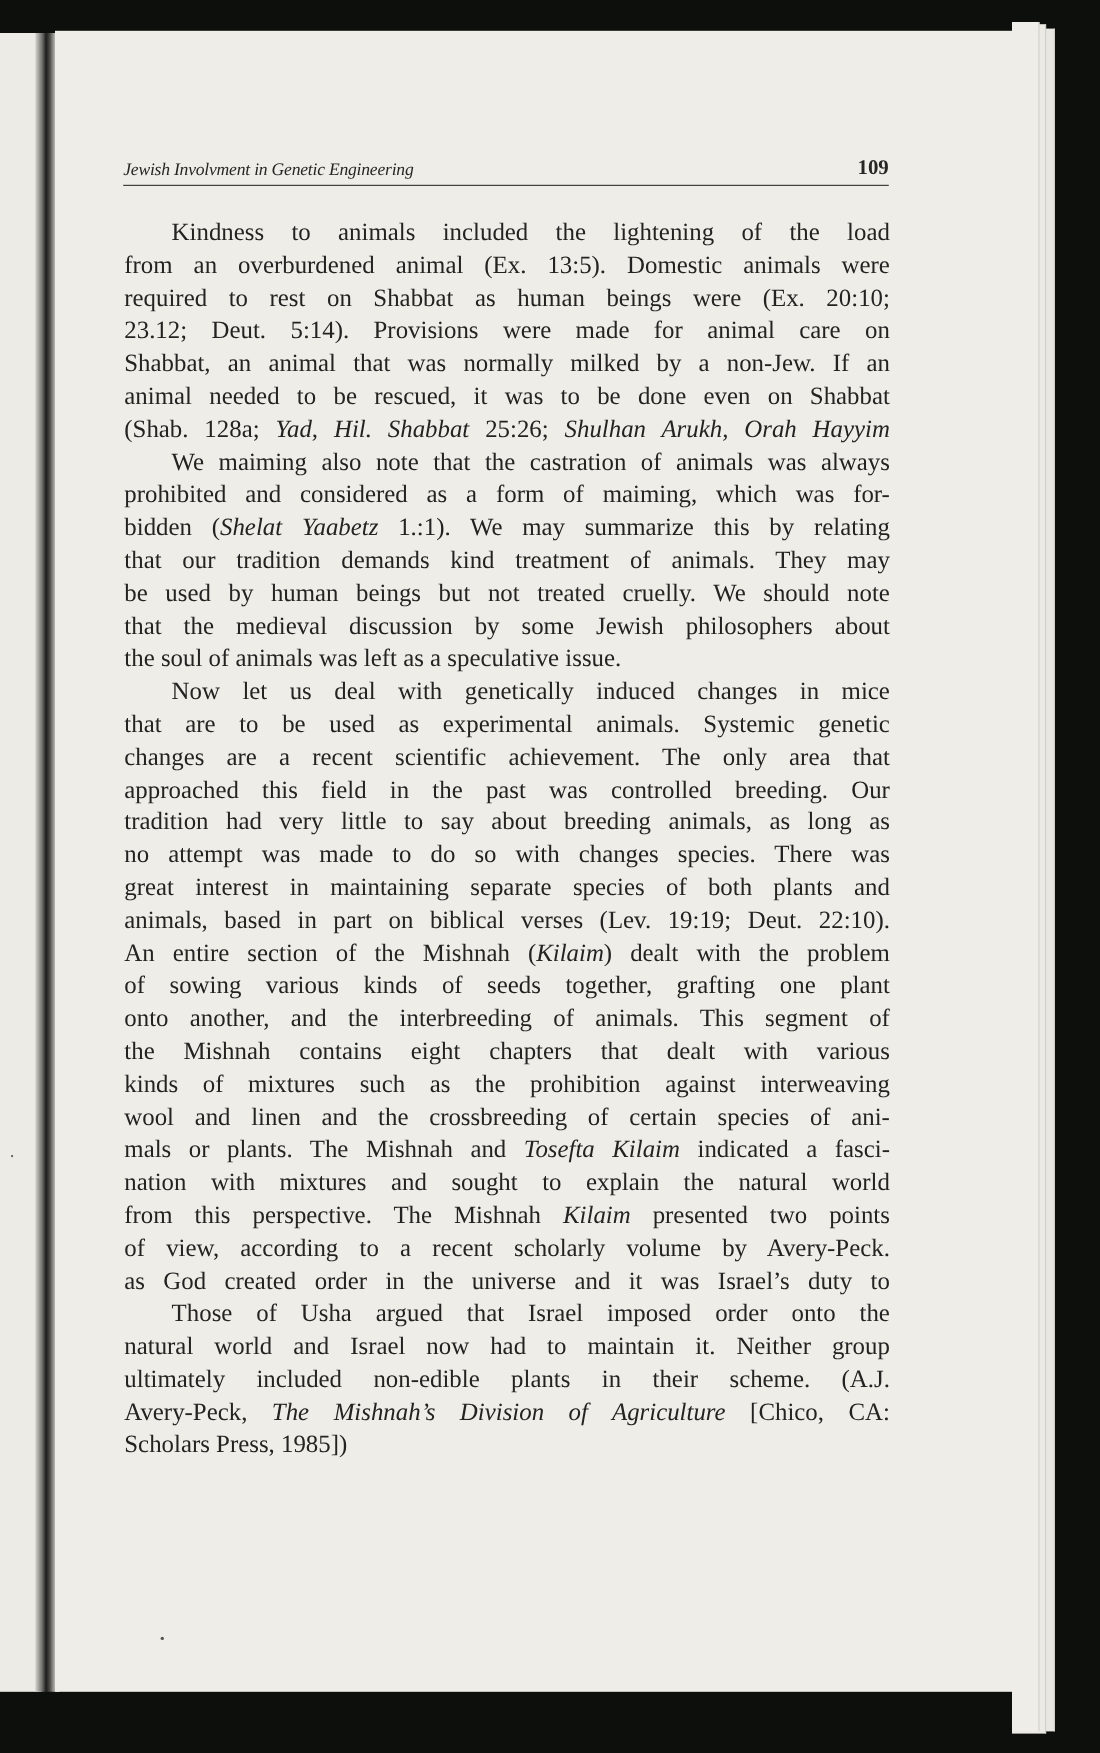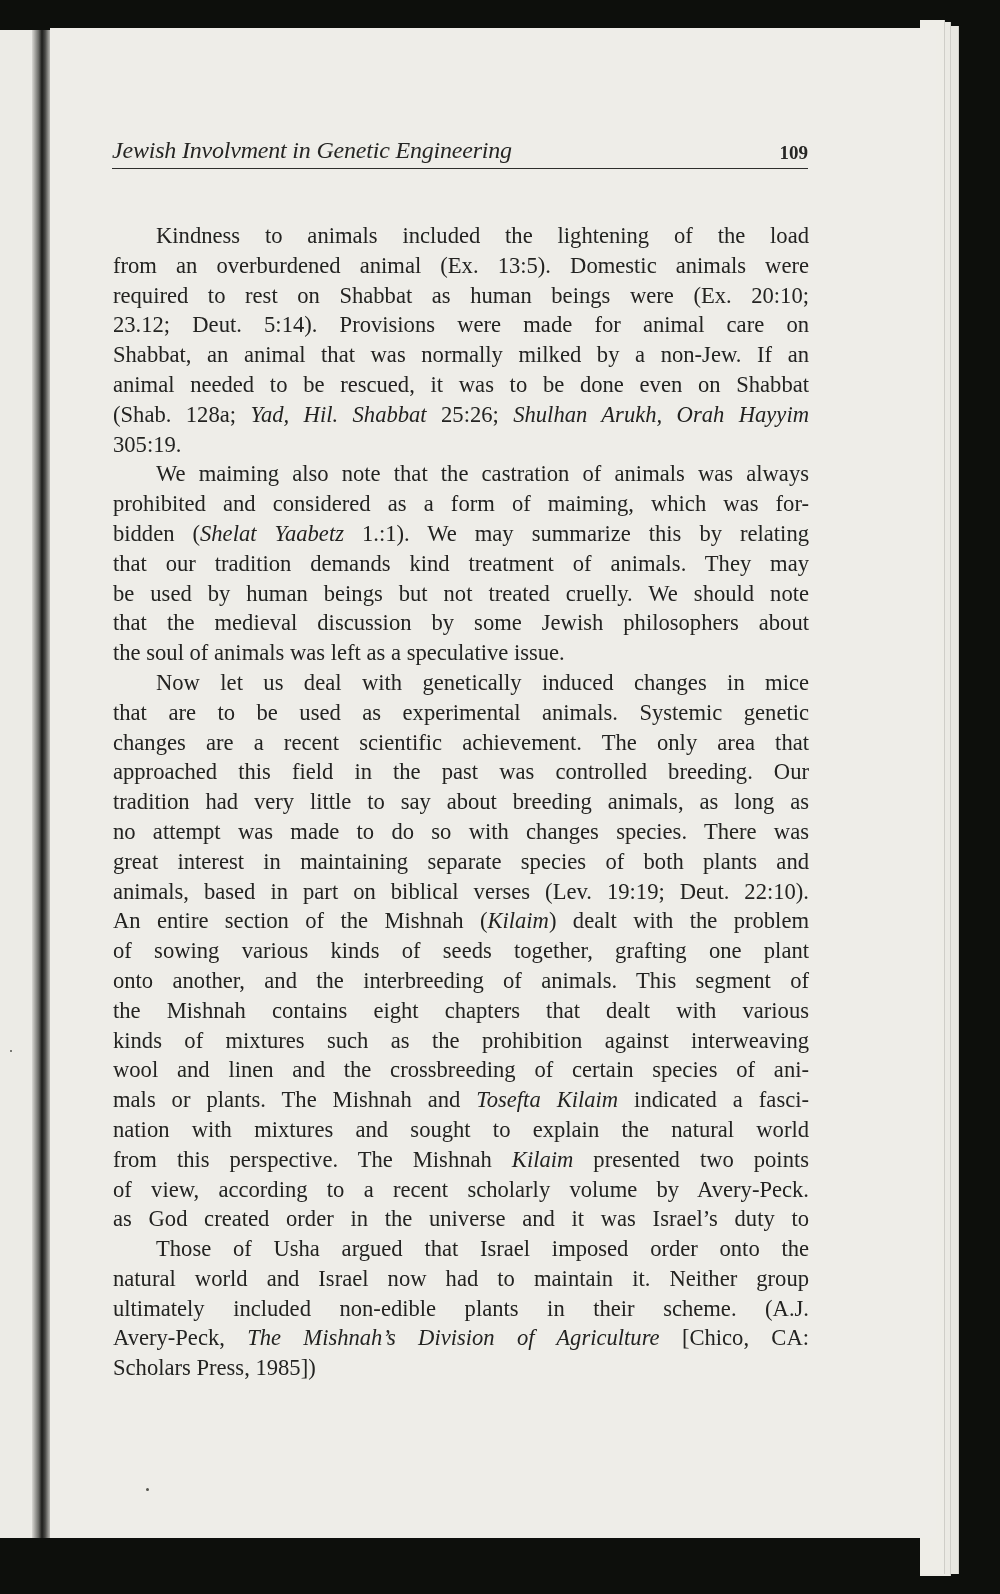--- a/index.html
+++ b/index.html
@@ -56,42 +56,41 @@
       width: 696px;
       height: 30px;
       border-bottom: 1.5px solid #2e2e2c;
       color: #262624;
     }
     .header-title {
       position: absolute;
       left: 0;
       bottom: 4px;
       font-style: italic;
-      font-size: 24px;
+      font-size: 16px;
       letter-spacing: -0.2px;
       margin-top: 22px;
     }
     .header-page {
       position: absolute;
       right: 0;
       bottom: 4px;
       font-size: 19px;
       font-weight: bold;
     }
     .body {
       position: absolute;
       left: 113px;
       top: 196px;
       width: 696px;
       color: #232321;
       font-size: 22.6px;
       line-height: 29.8px;
       text-align: justify;
       hyphens: manual;
-      margin-top: 25px;
     }
     .line {
       display: block;
       text-align: justify;
       text-align-last: justify;
       white-space: nowrap;
     }
     .line.last {
       text-align-last: left;
     }
@@ -125,21 +124,20 @@
 
 <div class="body" id="body-text">
     <div>
       <span class="line indent">Kindness to animals included the lightening of the load</span>
       <span class="line">from an overburdened animal (Ex. 13:5). Domestic animals were</span>
       <span class="line">required to rest on Shabbat as human beings were (Ex. 20:10;</span>
       <span class="line">23.12; Deut. 5:14). Provisions were made for animal care on</span>
       <span class="line">Shabbat, an animal that was normally milked by a non-Jew. If an</span>
       <span class="line">animal needed to be rescued, it was to be done even on Shabbat</span>
       <span class="line">(Shab. 128a; <i>Yad, Hil. Shabbat</i> 25:26; <i>Shulhan Arukh, Orah Hayyim</i></span>
-      <span class="line last">305:19.</span>
     </div>
     <div>
       <span class="line indent">We maiming also note that the castration of animals was always</span>
       <span class="line">prohibited and considered as a form of maiming, which was for-</span>
       <span class="line">bidden (<i>Shelat Yaabetz</i> 1.:1). We may summarize this by relating</span>
       <span class="line">that our tradition demands kind treatment of animals. They may</span>
       <span class="line">be used by human beings but not treated cruelly. We should note</span>
       <span class="line">that the medieval discussion by some Jewish philosophers about</span>
       <span class="line last">the soul of animals was left as a speculative issue.</span>
     </div>

